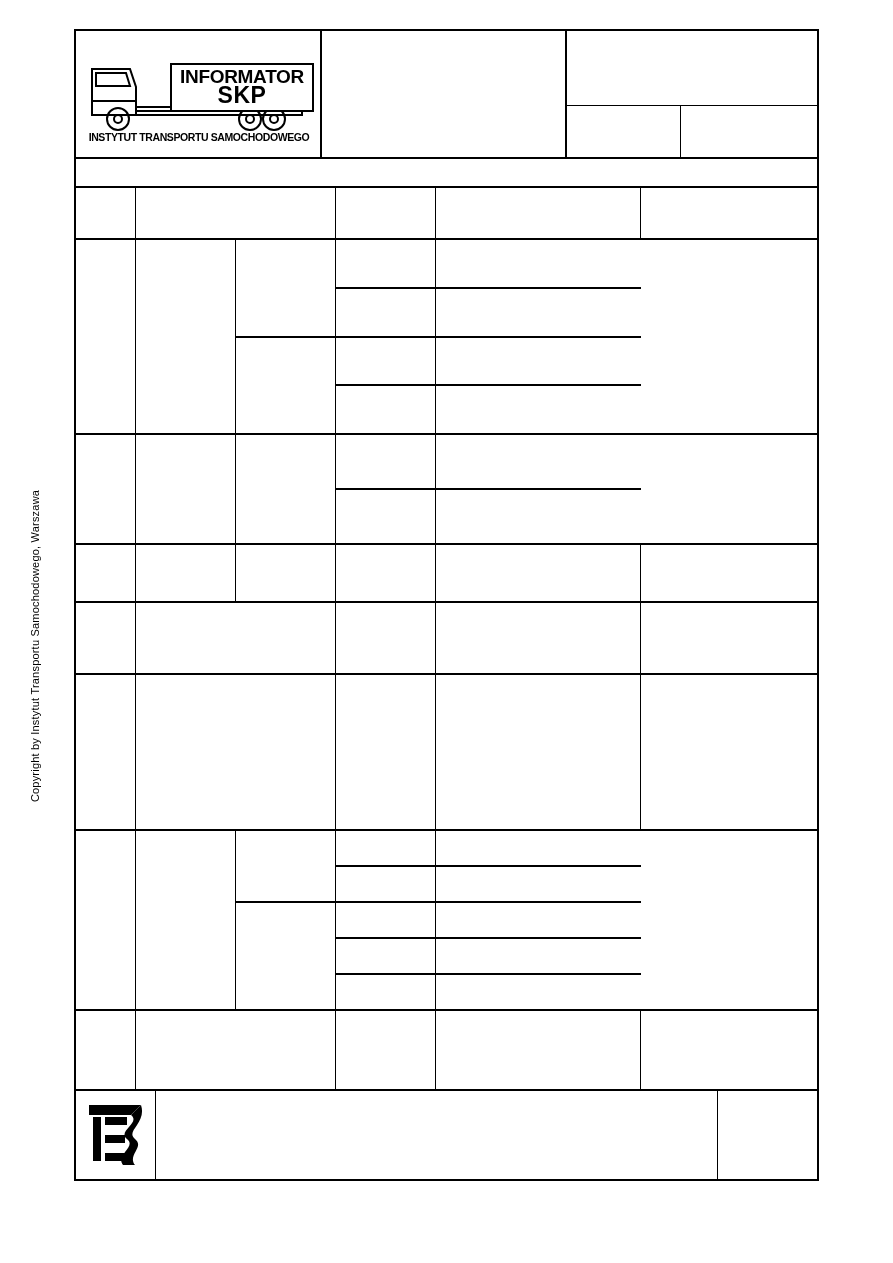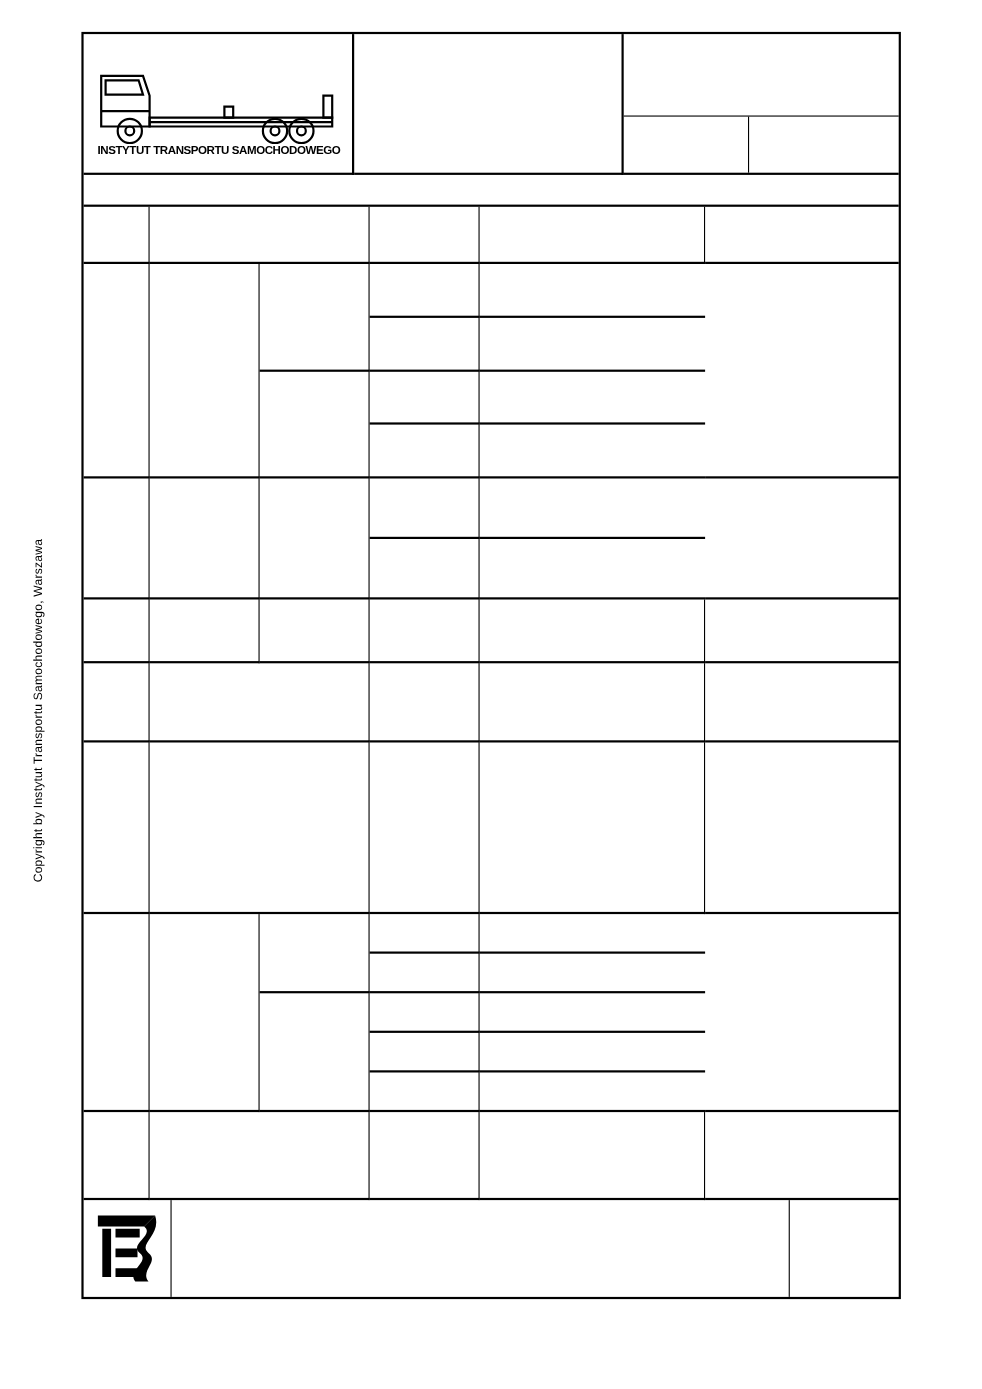--- a/index.html
+++ b/index.html
@@ -196,20 +196,24 @@
             <g fill="none" stroke="#000" stroke-width="2">
               <circle cx="34" cy="62" r="11"></circle>
               <circle cx="34" cy="62" r="4"></circle>
               <circle cx="166" cy="62" r="11"></circle>
               <circle cx="166" cy="62" r="4"></circle>
               <circle cx="190" cy="62" r="11"></circle>
               <circle cx="190" cy="62" r="4"></circle>
             </g>
           </svg>
 
+          <div class="logo-title">
+            <span class="l1">INFORMATOR</span>
+            <span class="l2">SKP</span>
+          </div>
 
           <div class="logo-sub">INSTYTUT TRANSPORTU SAMOCHODOWEGO</div>
         </div>
       </div>
 
       <div class="cell hdr-mid thick-r thick-b"></div>
 
       <div class="cell hdr-right thick-b no-r">
         <div class="hdr-right-top"></div>
         <div class="hdr-right-bot">

